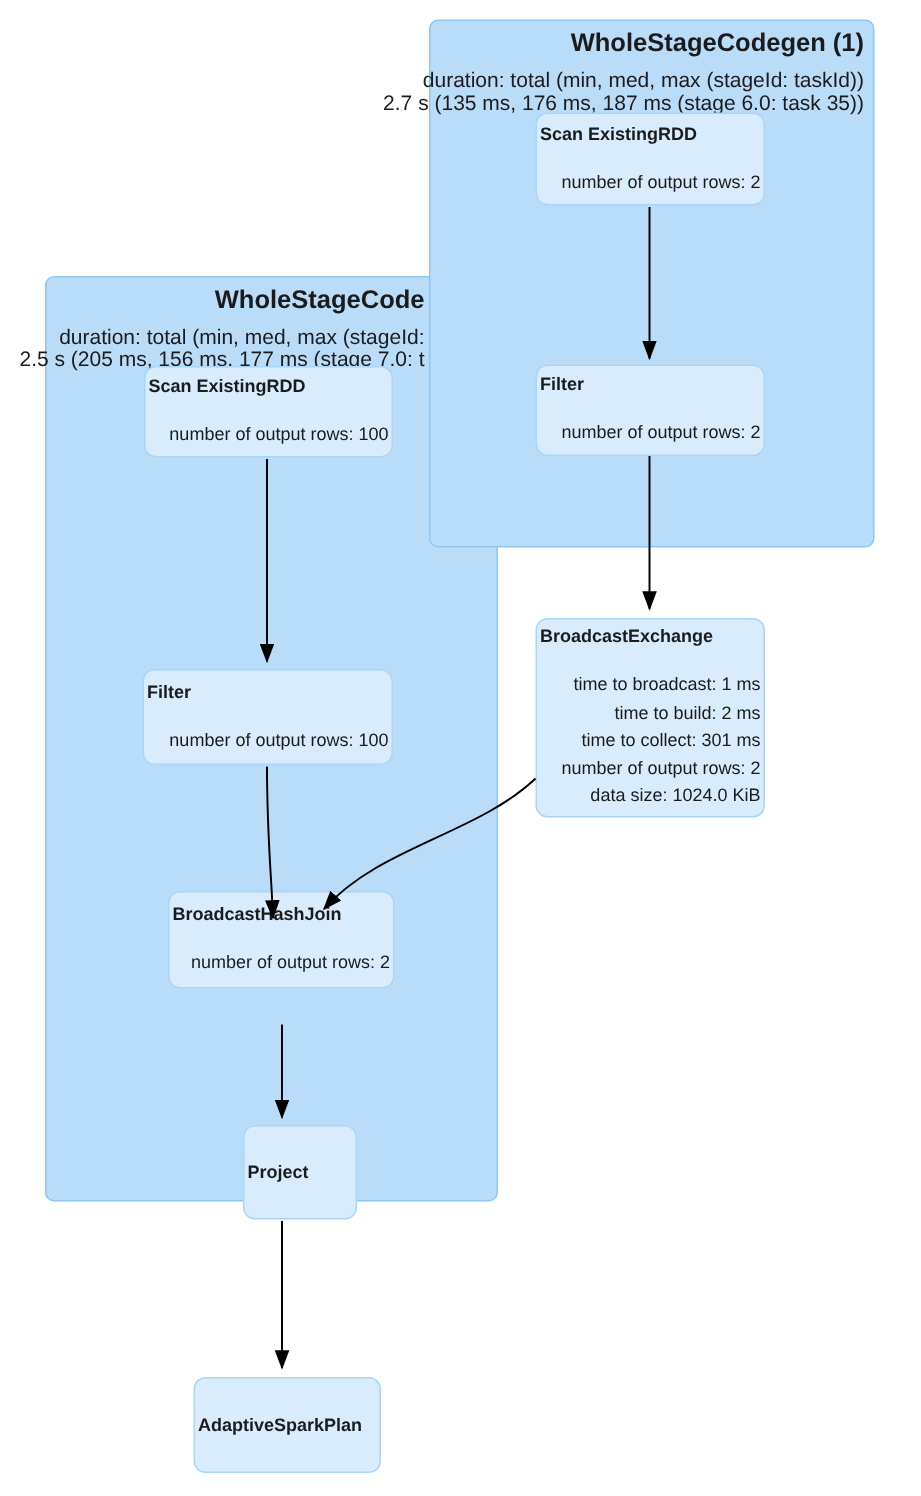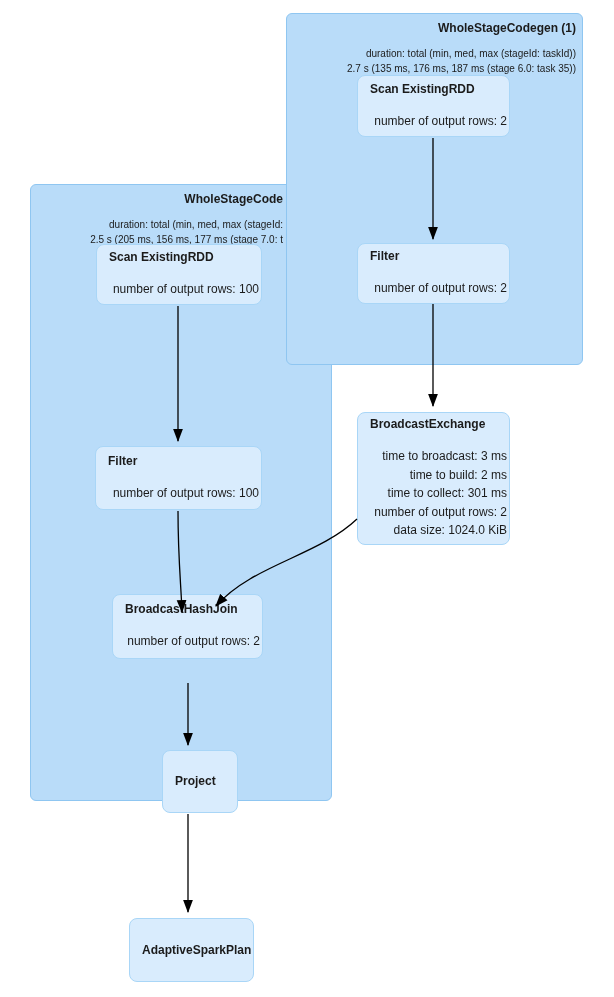--- a/index.html
+++ b/index.html
@@ -21,30 +21,30 @@
   .cluster{
     position:absolute;
     background:var(--cluster-fill);
     border:1px solid var(--cluster-border);
     border-radius:6px;
     box-sizing:border-box;
   }
   .cluster-header{
     position:absolute;top:7px;text-align:right;white-space:nowrap;
   }
-  .cluster-title{font-size:12px;font-weight:bold;line-height:15px;margin-bottom:10px;}
-  .cluster-duration{font-size:10px;line-height:15px;}
+  .cluster-title{font-size:17px;font-weight:bold;line-height:15px;margin-bottom:10px;}
+  .cluster-duration{font-size:14px;line-height:15px;}
   .node{
     position:absolute;z-index:5;
     background:var(--node-fill);
     border:1px solid var(--node-border);
     border-radius:8px;
     box-sizing:border-box;
     display:flex;flex-direction:column;justify-content:center;
-    padding-left:12px;padding-right:2px;
+    padding-left:2px;padding-right:2px;
     font-size:12px;white-space:nowrap;
   }
   .node-title{font-weight:bold;line-height:15px;}
   .node-spacer{height:15px;}
   .node-metric{line-height:18.5px;text-align:right;}
   svg.edges{position:absolute;left:0;top:0;z-index:10;pointer-events:none;}
   svg.edges path{stroke:var(--arrow);stroke-width:1.3;fill:none;}
 </style>
 </head>
 <body>
@@ -79,21 +79,21 @@
 
   <div class="node" style="left:357px;top:243px;width:153px;height:61px">
     <div class="node-title">Filter</div>
     <div class="node-spacer"></div>
     <div class="node-metric">number of output rows: 2</div>
   </div>
 
   <div class="node" style="left:357px;top:412px;width:153px;height:133px">
     <div class="node-title">BroadcastExchange</div>
     <div class="node-spacer"></div>
-    <div class="node-metric">time to broadcast: 3 ms</div>
+    <div class="node-metric">time to broadcast: 1 ms</div>
     <div class="node-metric">time to build: 2 ms</div>
     <div class="node-metric">time to collect: 301 ms</div>
     <div class="node-metric">number of output rows: 2</div>
     <div class="node-metric">data size: 1024.0 KiB</div>
   </div>
 
   <div class="node" style="left:96px;top:244px;width:166px;height:61px">
     <div class="node-title">Scan ExistingRDD</div>
     <div class="node-spacer"></div>
     <div class="node-metric">number of output rows: 100</div>

